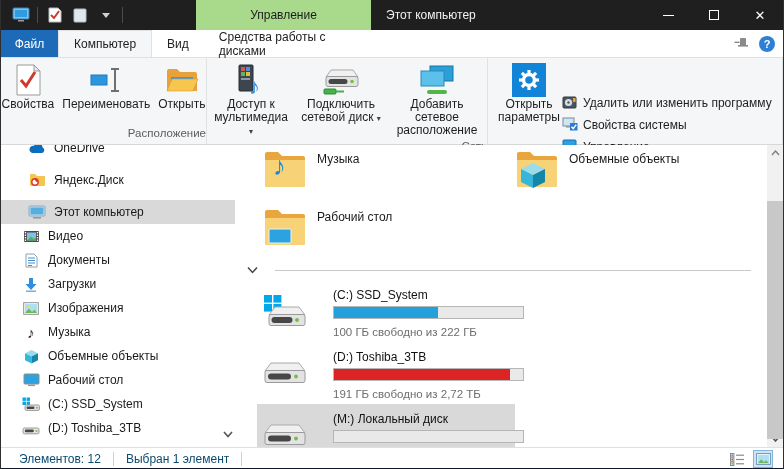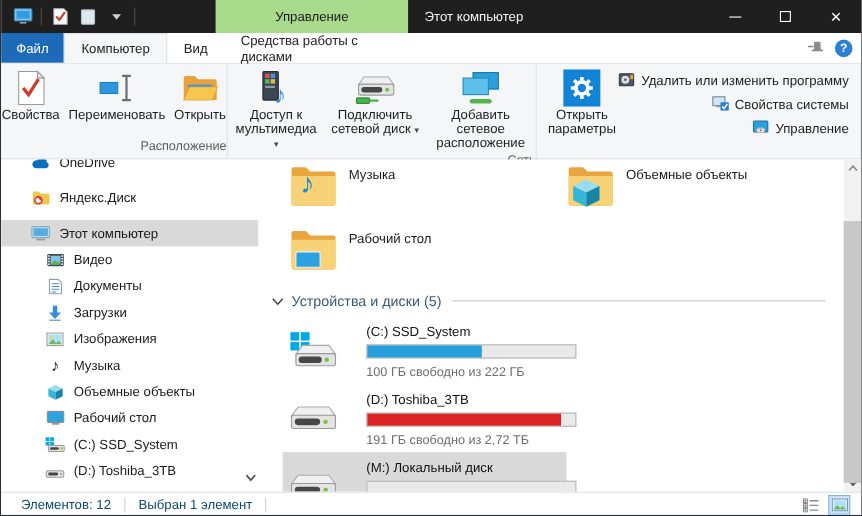--- a/index.html
+++ b/index.html
@@ -34,28 +34,28 @@
   
   .ribbon{height:88px;background:#f5f6f7;border-top:1px solid #e1e1e1;border-bottom:1px solid #d8d8d8;
           display:flex;font-size:12px;color:#1e1e1e;}
   .rgroup{display:flex;flex-direction:column;border-right:1px solid #e2e2e2;padding-top:2px;}
   .rg1{width:206px;}.rg2{width:281px;}.rg3{flex:1;}
   .rbtns{flex:1;display:flex;justify-content:center;align-items:flex-start;}
   .rbtn{display:flex;flex-direction:column;align-items:center;padding:2px 4px;text-align:center;line-height:13px;}
   .rbtn .ric{height:36px;display:flex;align-items:center;justify-content:center;}
   .rglabel{height:17px;text-align:right;color:#5d5d5d;font-size:11.5px;}
   .dd{font-size:8px;color:#444;}
-  .rsmallcol{display:flex;flex-direction:column;gap:4px;padding-top:4px;align-items:flex-end;}
+  .rsmallcol{display:flex;flex-direction:column;gap:4px;padding-top:4px;align-items:flex-start;margin-top:30px;}
   .rsmall{display:flex;align-items:center;gap:5px;height:18px;}
   
   .content{height:302px;display:flex;position:relative;background:#fff;}
   
   .sidebar{width:234px;overflow:hidden;position:relative;font-size:12px;color:#1a1a1a;padding-top:0;}
   .srow{height:24px;display:flex;align-items:center;gap:8px;padding-left:27px;}
-  .srow.lvl1{padding-left:40px;text-align:center;}
+  .srow.lvl1{padding-left:21px;text-align:center;}
   .srow.mt{margin-top:8px;}
   .srow.sel{background:#d9d9d9;}
   .srow-clip{margin-top:-9px;}
   .sic{width:18px;display:flex;justify-content:center;flex:none;}
   .side-chev{position:absolute;right:2px;bottom:6px;color:#555;}
   
   .main{flex:1;padding-left:28px;position:relative;overflow:hidden;}
   .folders{display:grid;grid-template-columns:252px 252px;grid-row-gap:8px;margin-top:2px;}
   .ftile{height:50px;display:flex;gap:10px;}
   .ficon{width:44px;height:42px;position:relative;flex:none;}
@@ -478,21 +478,20 @@
           <span class="flabel">Рабочий стол</span>
         </div>
       </div>
 
       <div class="sec-head">
         <span class="sec-chev">
           <svg width="11" height="8" viewBox="0 0 11 8">
               <polyline points="1,1.5 5.5,6.5 10,1.5" fill="none" stroke="#444" stroke-width="1.4"></polyline>
             </svg>
         </span>
-        <span class="sec-title">Устройства и диски (5)</span>
         <span class="sec-line"></span>
       </div>
 
       <div class="dtile">
         <span class="dicon">
           <svg width="44" height="38" viewBox="0 0 44 38">
               <g fill="#00a8ea">
                 <rect x="1" y="2" width="8" height="7.6"></rect>
                 <rect x="10.4" y="2" width="8" height="7.6"></rect>
                 <rect x="1" y="11" width="8" height="7.6"></rect>

